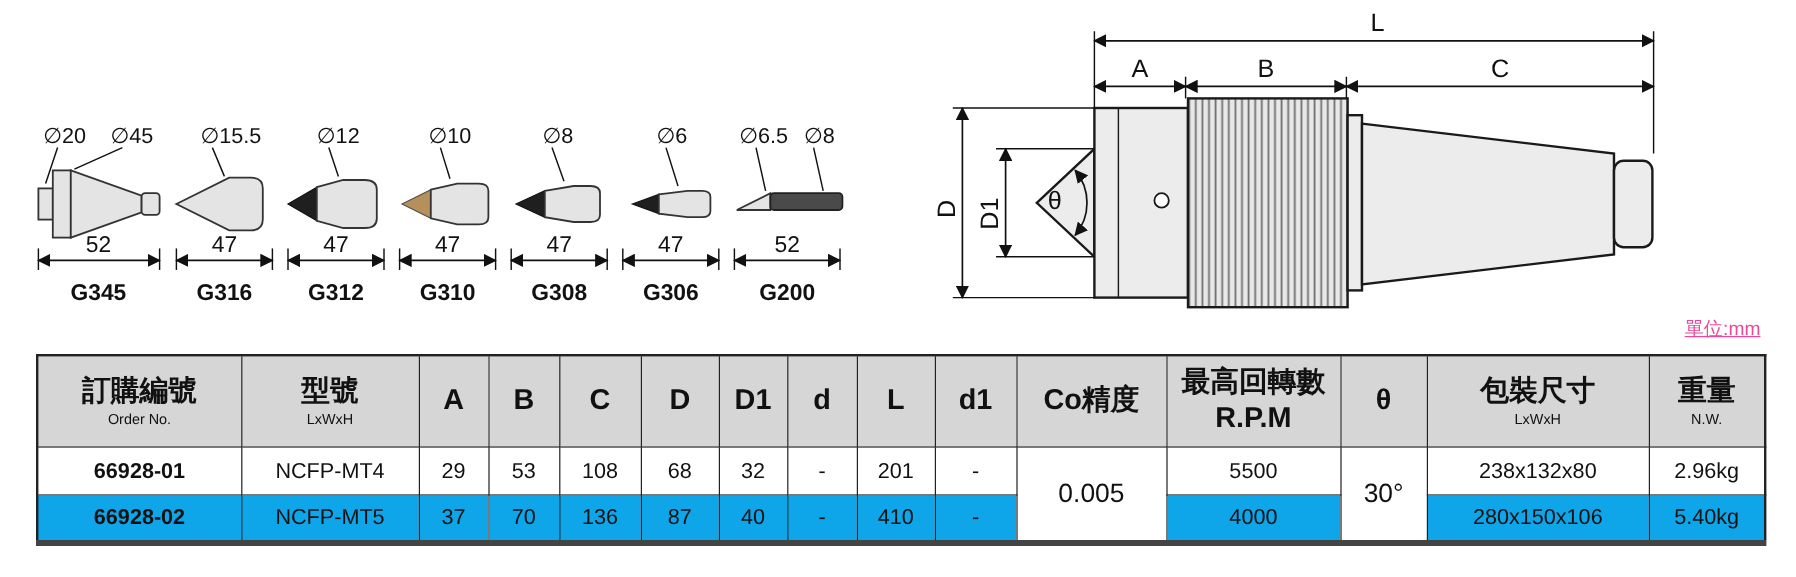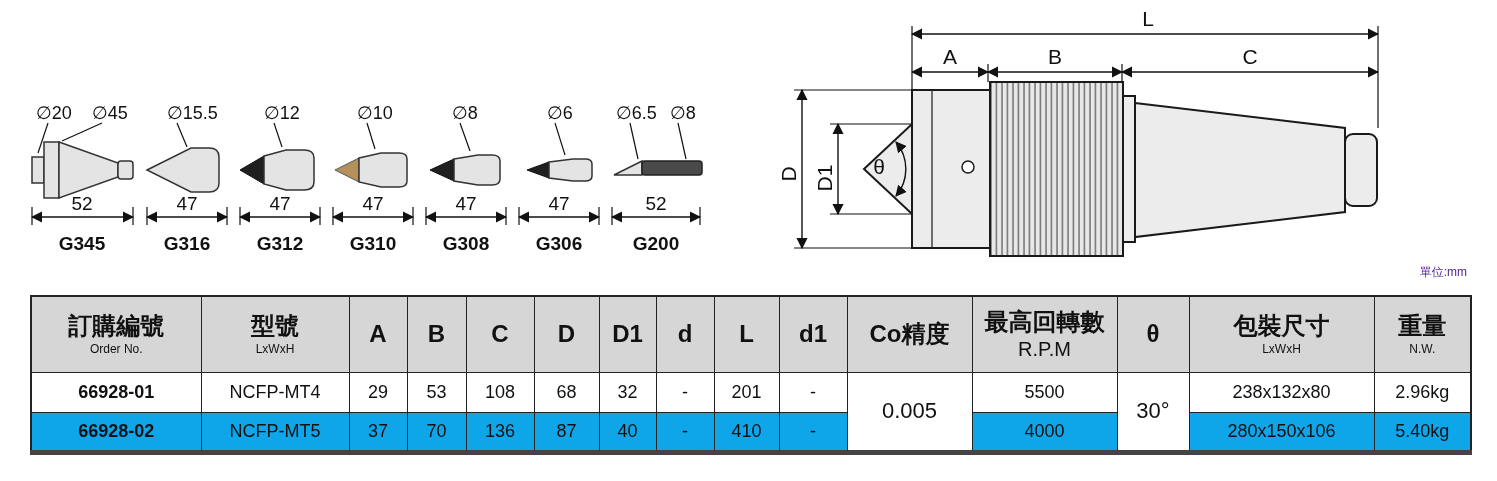--- a/index.html
+++ b/index.html
@@ -3,21 +3,21 @@
 <meta charset="utf-8">
 <style>
   * { margin:0; padding:0; box-sizing:border-box; }
   html,body { background:#ffffff; }
   .page {
     position:relative; width:1497px; height:481px; background:#fff;
     font-family:"Liberation Sans", sans-serif; color:#111; overflow:hidden;
   }
   .tips-svg { position:absolute; left:15px; top:95px; }
   .main-svg { position:absolute; left:780px; top:8px; }
-  .unit { position:absolute; right:30px; top:264px; font-size:12px; color:#4c1d95; }
+  .unit { position:absolute; right:30px; top:264px; font-size:16px; color:#ec4899;text-decoration:underline; }
 
   svg text { font-family:"Liberation Sans", sans-serif; }
   .dia    { font-size:18px; fill:#111; }
   .num    { font-size:19px; fill:#111; text-anchor:middle; }
   .model  { font-size:19px; font-weight:bold; fill:#111; text-anchor:middle; }
   .dimlab { font-size:21px; fill:#111; text-anchor:middle; }
   .shape      { fill:#e4e4e4; stroke:#333; stroke-width:1.5; }
   .shape-dark { fill:#1f1f1f; stroke:#111; stroke-width:1; }
   .shape-dark2{ fill:#4a4a4a; stroke:#222; stroke-width:1.5; }
   .shape-tan  { fill:#b5905a; stroke:#555; stroke-width:1; }
@@ -38,21 +38,21 @@
   table.spec th, table.spec td {
     border:1.6px solid #222; text-align:center; vertical-align:middle; padding:3px;
     overflow:hidden; white-space:nowrap;
   }
   table.spec thead th { background:#d6d6d6; height:76px; }
   table.spec tbody td { background:#fff; height:40px; font-size:18px; }
   table.spec tr.alt td { background:#0ea5e9; }
   table.spec td.merged { background:#fff; font-size:22px;text-align:center; }
   .h-main { font-size:24px; font-weight:bold; line-height:1.15; }
   .h-sub  { font-size:12px; font-weight:normal; margin-top:2px; }
-  .h-sub.b{ font-size:20px; font-weight:normal; }
+  .h-sub.b{ font-size:24px; font-weight:bold; }
   td.bold { font-weight:bold; }
 </style>
 </head>
 <body>
 
 <div class="page">
 
   <svg class="tips-svg" width="730" height="170" viewBox="0 0 730 170">
     <defs>
       <marker id="arr" viewBox="0 0 10 10" refX="9" refY="5" markerWidth="8" markerHeight="8" orient="auto-start-reverse">

